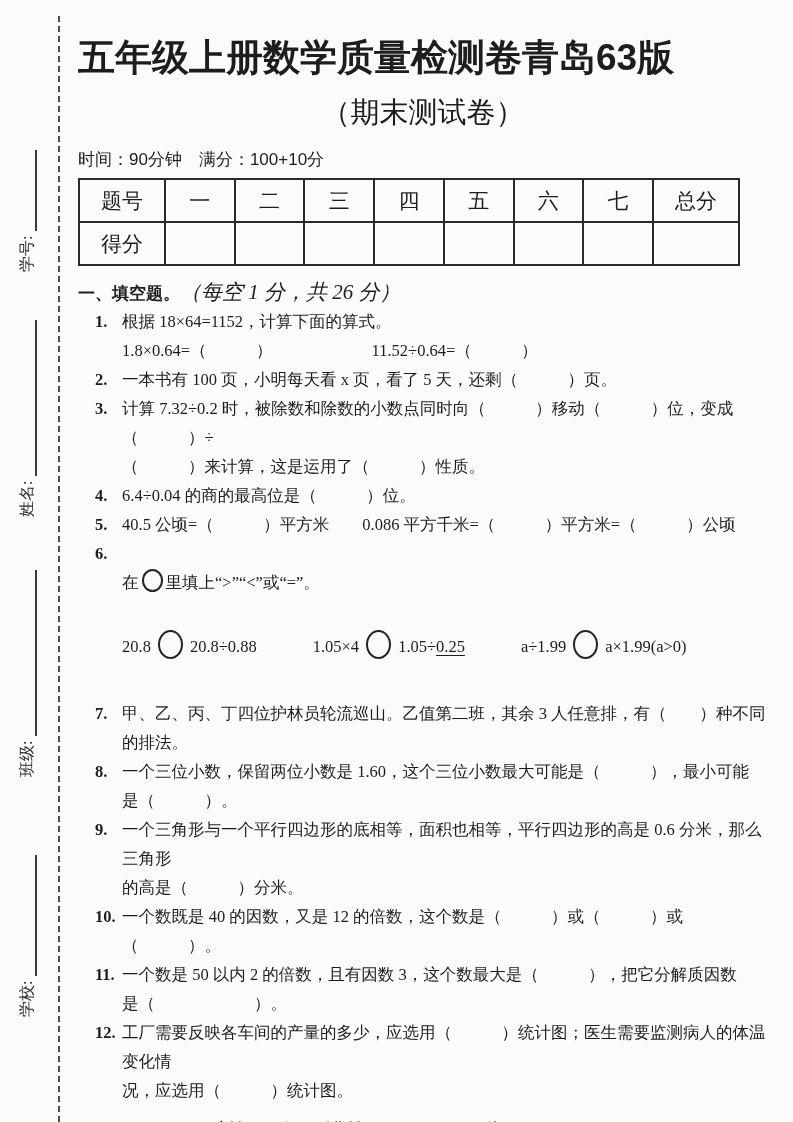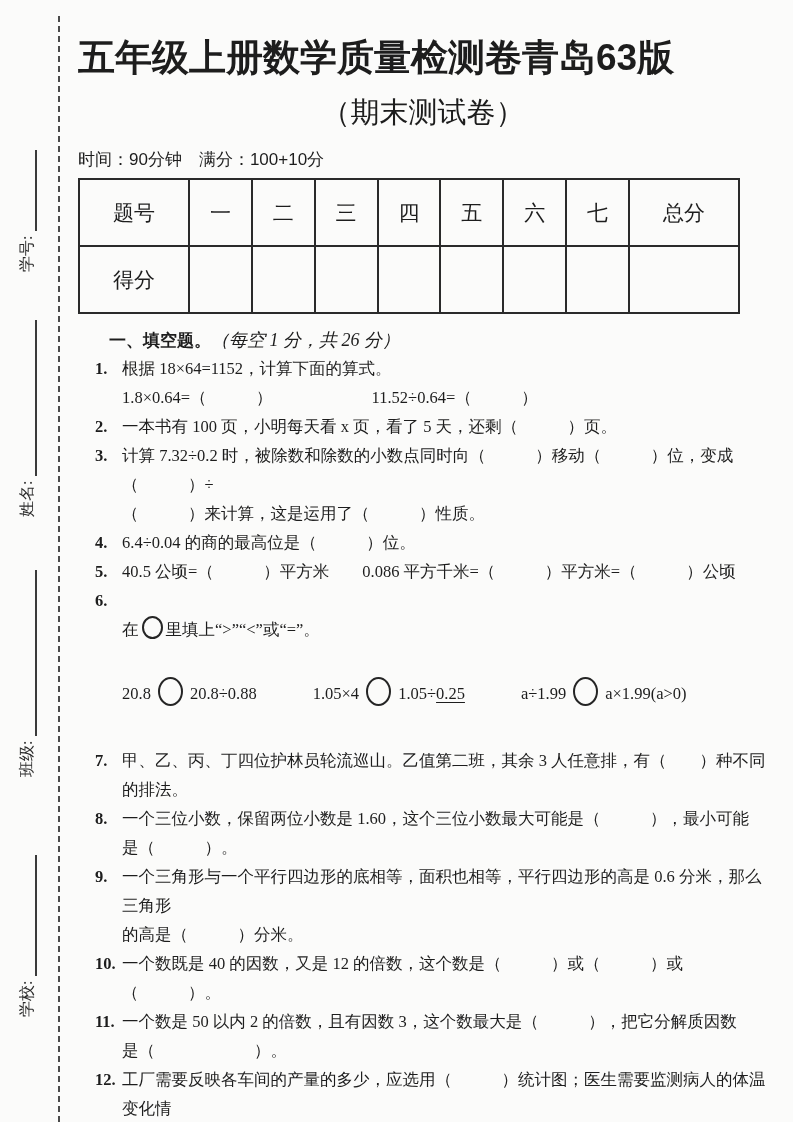--- a/index.html
+++ b/index.html
@@ -42,27 +42,27 @@
   .meta{
     margin-top:18px;text-align:left;padding-right:8px;
     font-family:"Liberation Sans","DejaVu Sans",sans-serif;
     font-size:17px;
   }
   table.score{
     margin-top:7px;width:662px;border-collapse:collapse;
   }
   table.score td{
     border:2px solid #2a2a2a;height:41px;text-align:center;
-    font-size:21px;padding:12px;
+    font-size:21px;padding:0;
   }
   td.colwide{width:84px;}
   
   .sec-head{margin-top:13px;font-size:17px;line-height:26px;}
-  .sec-title{font-weight:bold;font-family:"Liberation Sans","DejaVu Sans",sans-serif;margin-left:31px;}
-  .sec-note{font-size:18px;font-style:italic;}
+  .sec-title{font-weight:bold;font-family:"Liberation Sans","DejaVu Sans",sans-serif;}
+  .sec-note{font-size:21px;font-style:italic;}
   .q{display:flex;margin-left:17px;font-size:16.5px;line-height:29px;}
   .qnum{font-weight:bold;flex:none;min-width:27px;font-family:"Liberation Serif",serif;}
   .qtext{white-space:pre-line;flex:1;}
   .q6items{display:flex;gap:56px;padding:4px 0 9px;}
   .q6item{white-space:nowrap;text-align:right;}
   .circle{
     display:inline-block;width:21px;height:25px;
     border:2px solid #252525;border-radius:50%;
     vertical-align:-7px;margin:0 7px;
   }

